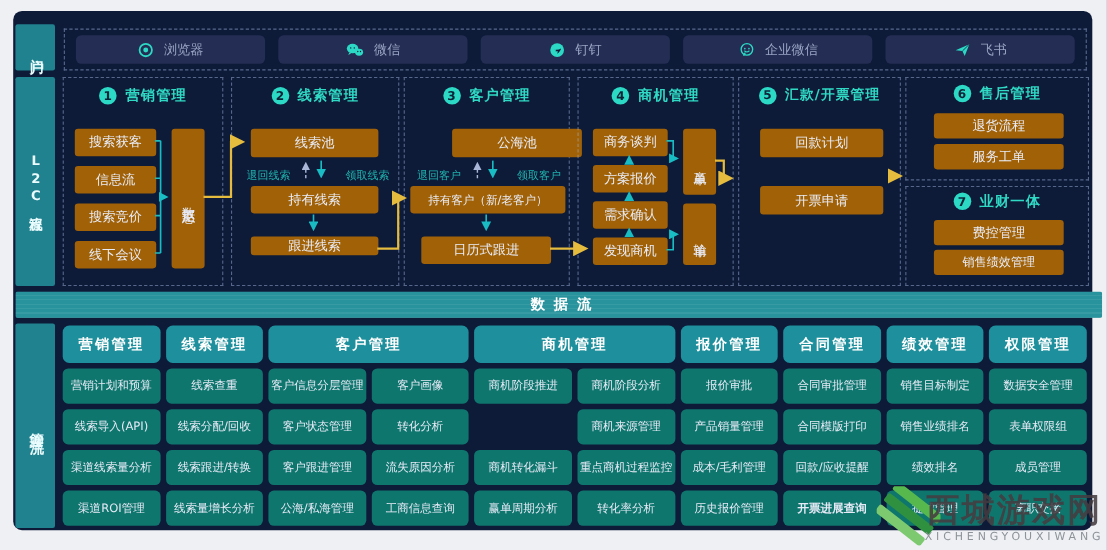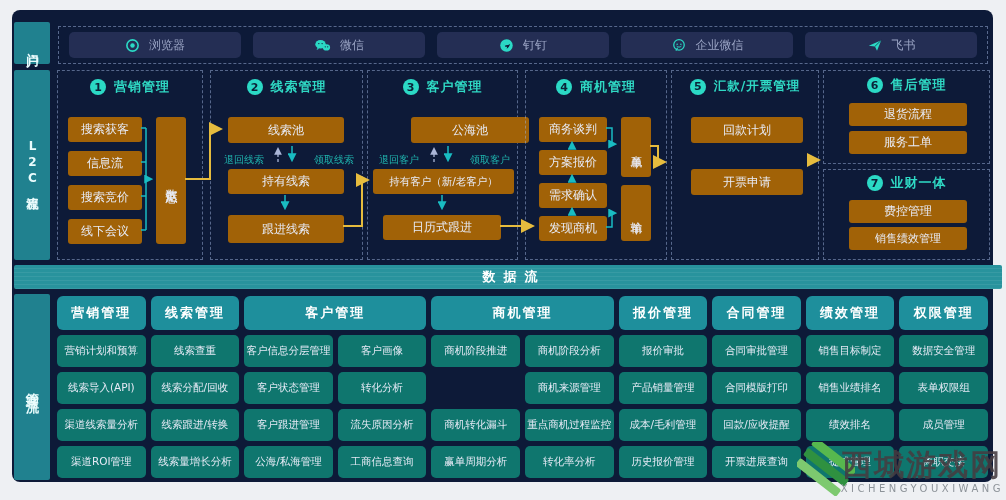--- a/index.html
+++ b/index.html
@@ -128,21 +128,21 @@
 
   <div class="sec" style="left:210px;top:70px;width:153px;height:190px;">
     <div class="sec-title">
       <span class="num">2</span>
       <span class="st">线索管理</span>
     </div>
     <div class="nbox" style="left:17px;top:46px;width:116px;height:26px;">线索池</div>
     <span class="minilabel" style="left:13px;top:82px;">退回线索</span>
     <span class="minilabel" style="right:8px;top:82px;">领取线索</span>
     <div class="nbox" style="left:17px;top:98px;width:116px;height:25px;">持有线索</div>
-    <div class="nbox" style="left:17px;top:144px;width:116px;height:28px;">跟进线索</div>
+    <div class="nbox" style="left:17px;top:144px;width:116px;height:17px;">跟进线索</div>
   </div>
 
   <div class="sec" style="left:367px;top:70px;width:151px;height:190px;">
     <div class="sec-title">
       <span class="num">3</span>
       <span class="st">客户管理</span>
     </div>
     <div class="nbox" style="left:15px;top:46px;width:118px;height:26px;margin-left:28px;">公海池</div>
     <span class="minilabel" style="left:11px;top:82px;">退回客户</span>
     <span class="minilabel" style="right:7px;top:82px;">领取客户</span>
@@ -227,21 +227,21 @@
       <div class="mcell" style="grid-column-start: 6; grid-row: 5;">转化率分析</div>
       <div class="mhdr" style="grid-area: 1 / 7 / auto / span 1;">报价管理</div>
       <div class="mcell" style="grid-column-start: 7; grid-row: 2;">报价审批</div>
       <div class="mcell" style="grid-column-start: 7; grid-row: 3;">产品销量管理</div>
       <div class="mcell" style="grid-column-start: 7; grid-row: 4;">成本/毛利管理</div>
       <div class="mcell" style="grid-column-start: 7; grid-row: 5;">历史报价管理</div>
       <div class="mhdr" style="grid-area: 1 / 8 / auto / span 1;">合同管理</div>
       <div class="mcell" style="grid-column-start: 8; grid-row: 2;">合同审批管理</div>
       <div class="mcell" style="grid-column-start: 8; grid-row: 3;">合同模版打印</div>
       <div class="mcell" style="grid-column-start: 8; grid-row: 4;">回款/应收提醒</div>
-      <div class="mcell" style="grid-column-start: 8; grid-row: 5;">开票进展查询</div>
+      <div class="mcell" style="grid-column-start: 8; grid-row: 5; font-weight: bold;">开票进展查询</div>
       <div class="mhdr" style="grid-area: 1 / 9 / auto / span 1;">绩效管理</div>
       <div class="mcell" style="grid-column-start: 9; grid-row: 2;">销售目标制定</div>
       <div class="mcell" style="grid-column-start: 9; grid-row: 3;">销售业绩排名</div>
       <div class="mcell" style="grid-column-start: 9; grid-row: 4;">绩效排名</div>
       <div class="mcell" style="grid-column-start: 9; grid-row: 5;">提成管理</div>
       <div class="mhdr" style="grid-area: 1 / 10 / auto / span 1;">权限管理</div>
       <div class="mcell" style="grid-column-start: 10; grid-row: 2;">数据安全管理</div>
       <div class="mcell" style="grid-column-start: 10; grid-row: 3;">表单权限组</div>
       <div class="mcell" style="grid-column-start: 10; grid-row: 4;">成员管理</div>
       <div class="mcell" style="grid-column-start: 10; grid-row: 5;">离职交接</div>

